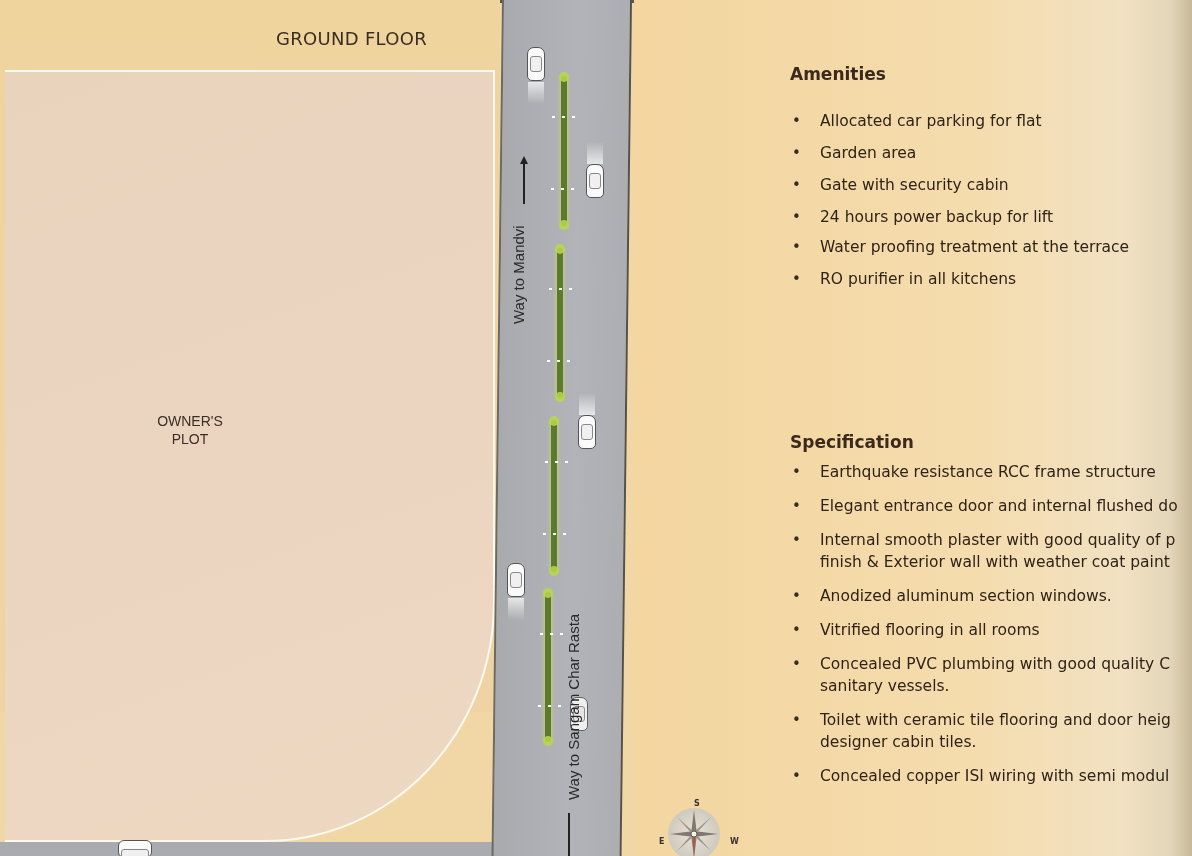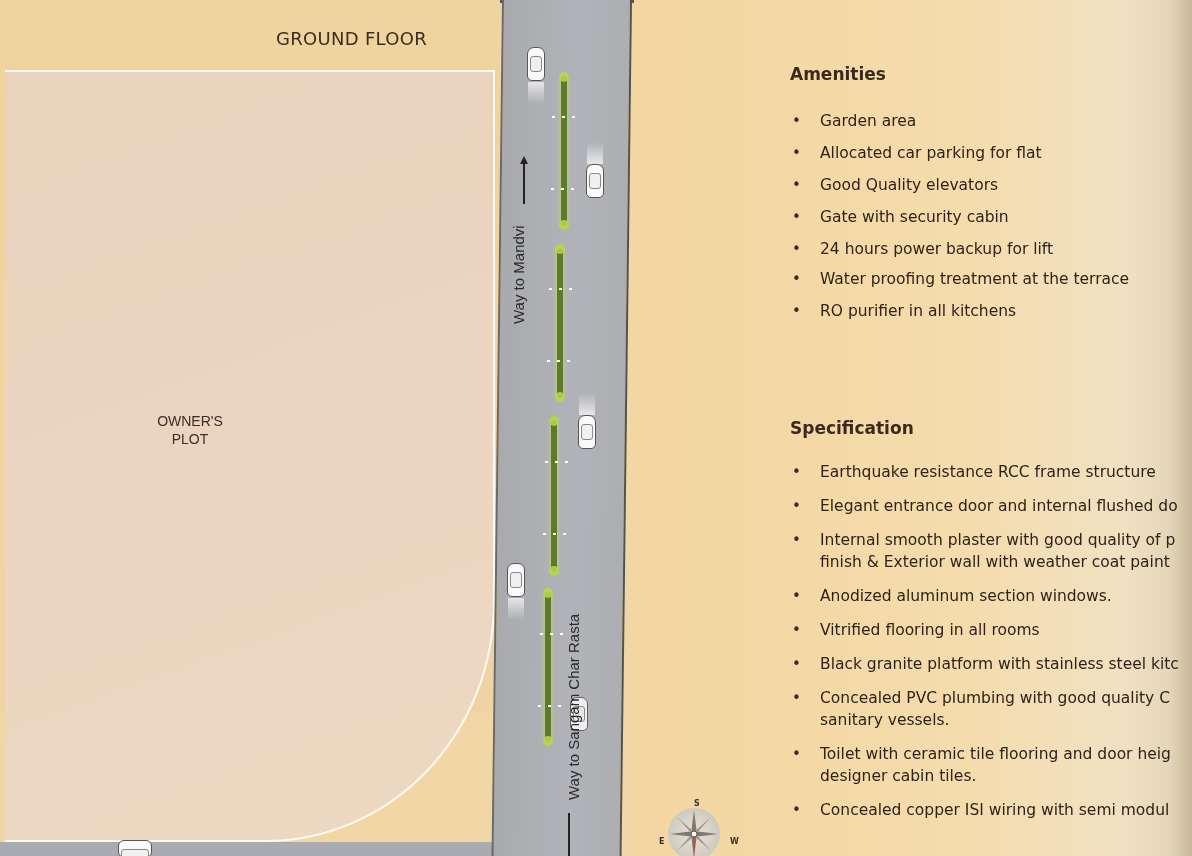--- a/index.html
+++ b/index.html
@@ -150,37 +150,35 @@
 <div class="arrow-line" style="left:523px;top:160px;height:44px;"></div>
 <div class="arrow-head" style="left:520px;top:156px;"></div>
 
 <div class="road-text" style="left:565px;top:800px;">Way to Sangam Char Rasta</div>
 <div class="arrow-line" style="left:568px;top:813px;height:43px;"></div>
 
 <div class="page-right"></div>
 
 <div class="section-title" style="top:64px;">Amenities</div>
 <ul class="bullets" style="top:110px;">
+  <li style="margin-bottom:10px;">Allocated car parking for flat</li>
   <li style="margin-bottom:10px;">Garden area</li>
-  <li style="margin-bottom:10px;">Allocated car parking for flat</li>
-  <li style="margin-bottom:10px;">Good Quality elevators</li>
   <li style="margin-bottom:10px;">Gate with security cabin</li>
   <li style="margin-bottom:8px;">24 hours power backup for lift</li>
   <li style="margin-bottom:10px;">Water proofing treatment at the terrace</li>
   <li>RO purifier in all kitchens</li>
 </ul>
 
-<div class="section-title" style="top:418px;">Specification</div>
+<div class="section-title" style="top:432px;">Specification</div>
 <ul class="bullets" style="top:461px;">
   <li style="margin-bottom:12px;"><span>Earthquake resistance RCC frame structure</span></li>
   <li style="margin-bottom:12px;"><span>Elegant entrance door and internal flushed do</span></li>
   <li style="margin-bottom:12px;"><span>Internal smooth plaster with good quality of p</span><br><span>finish &amp; Exterior wall with weather coat paint</span></li>
   <li style="margin-bottom:12px;"><span>Anodized aluminum section windows.</span></li>
   <li style="margin-bottom:12px;"><span>Vitrified flooring in all rooms</span></li>
-  <li style="margin-bottom:12px;"><span>Black granite platform with stainless steel kitc</span></li>
   <li style="margin-bottom:12px;"><span>Concealed PVC plumbing with good quality C</span><br><span>sanitary vessels.</span></li>
   <li style="margin-bottom:12px;"><span>Toilet with ceramic tile flooring and door heig</span><br><span>designer cabin tiles.</span></li>
   <li><span>Concealed copper ISI wiring with semi modul</span></li>
 </ul>
 
 <div class="compass">
   <svg class="compass-star" viewBox="0 0 52 52">
     <polygon points="26,2 29,26 26,50 23,26" fill="#6a6a6a"></polygon>
     <polygon points="2,26 26,23 50,26 26,29" fill="#6a6a6a"></polygon>
     <polygon points="9,9 27,25 43,43 25,27" fill="#8a8a8a"></polygon>

